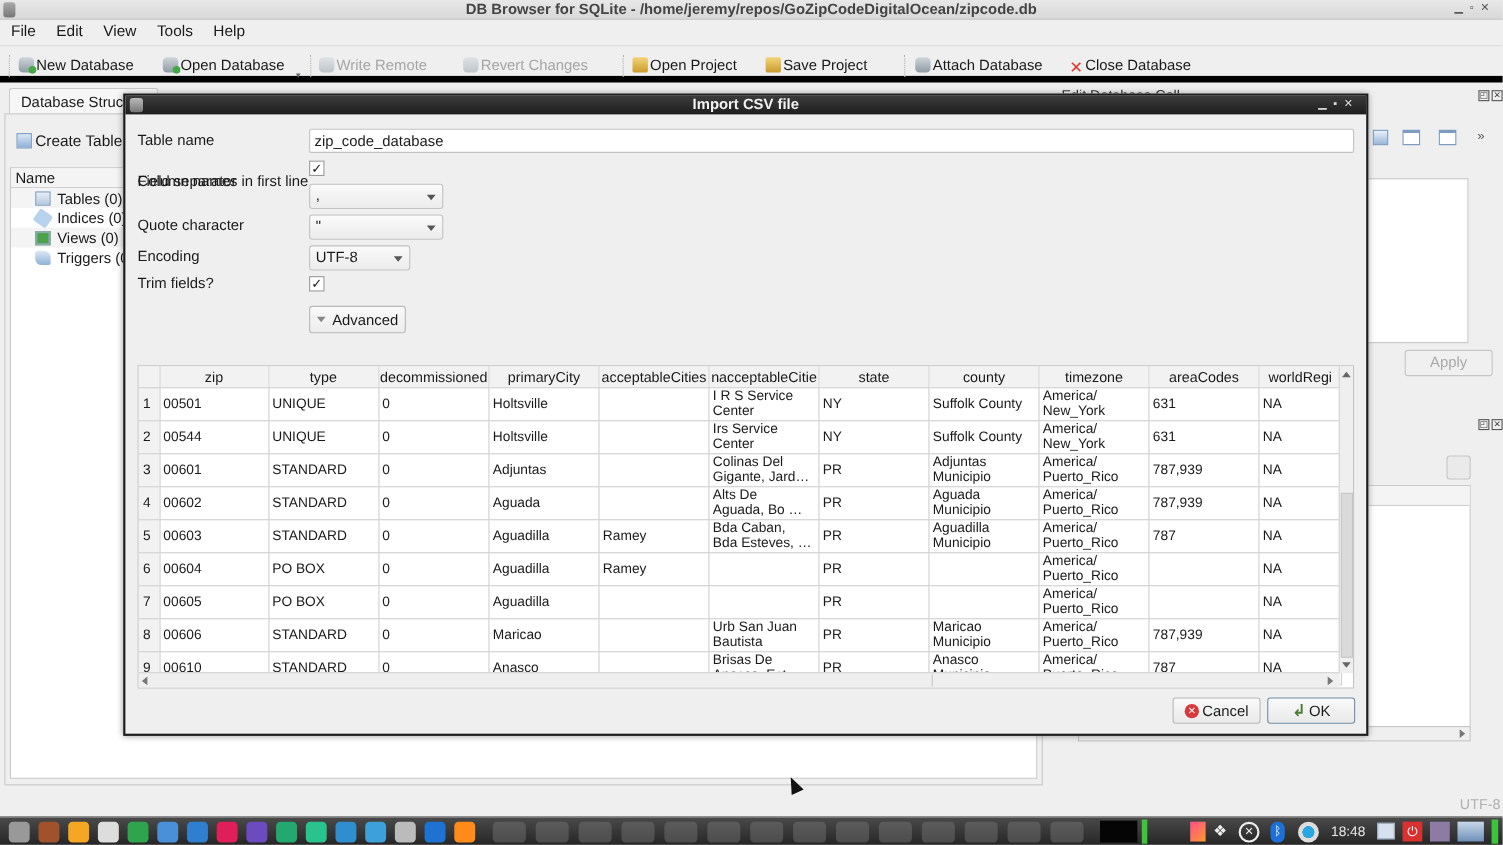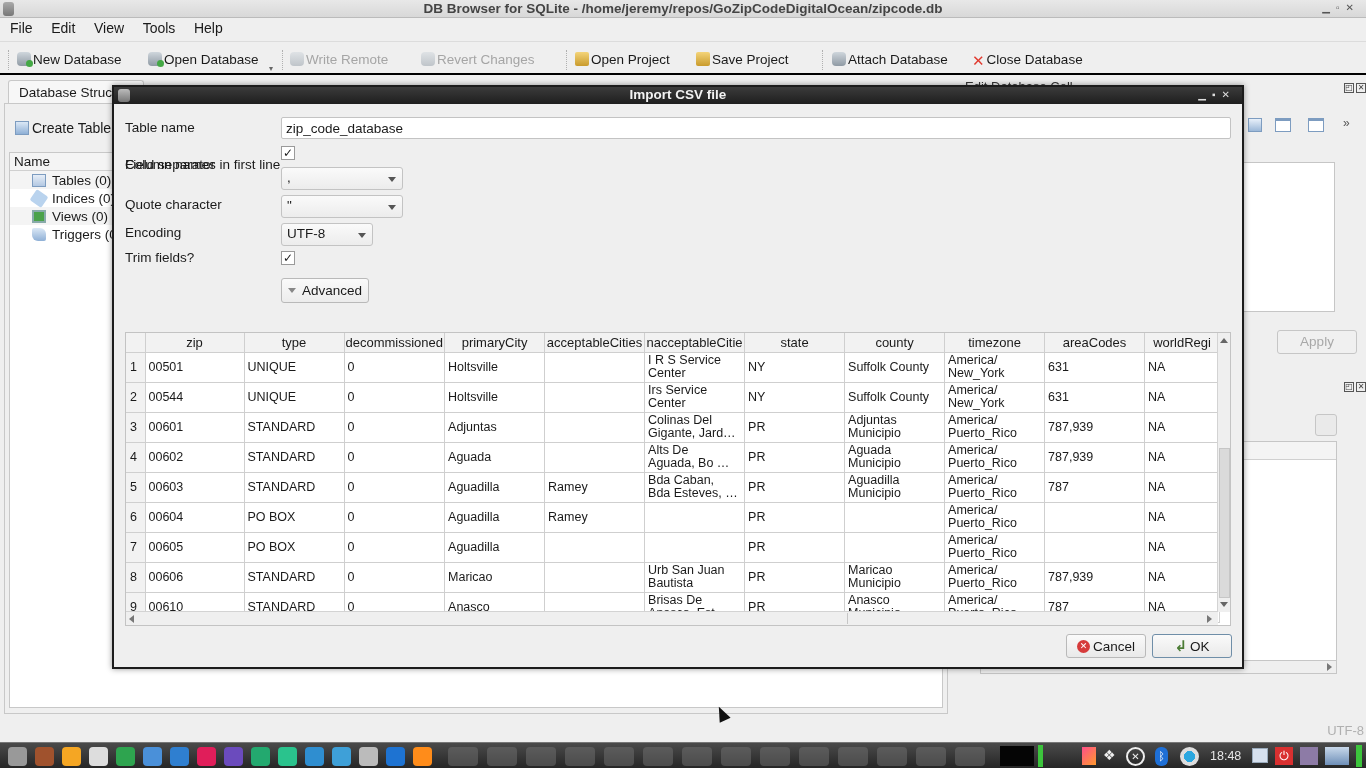--- a/index.html
+++ b/index.html
@@ -10,21 +10,21 @@
 #titlebar { left:0; top:0; width:1366px; height:18px; background: linear-gradient(#e8e8e8,#d8d8d8); border-bottom:1px solid #bbb; }
 #titlebar .title { position:absolute; left:0; right:0; top:1px; text-align:center; font-weight:bold; font-size:13.5px; color:#444; }
 #titlebar .appicon { position:absolute; left:3px; top:2px; width:11px; height:14px; background:linear-gradient(#aaa,#777); border-radius:3px; }
 #titlebar .wbtns { position:absolute; right:6px; top:2px; font-size:10px; color:#555; letter-spacing:6px; }
 
 
 #menubar { left:0; top:18px; width:1366px; height:22px; background:#efefef; }
 #menubar span { display:inline-block; padding:2px 5px; margin-left:5px; font-size:14px; }
 
 
-#toolbar { left:0; top:41px; width:1366px; height:34px; background:#efefef; border-top:1px solid #dcdcdc; border-bottom:2px solid #000000; }
+#toolbar { left:0; top:41px; width:1366px; height:34px; background:#efefef; border-top:1px solid #dcdcdc; border-bottom:6px solid #000000; }
 .tb { position:absolute; top:7px; height:20px; font-size:13.5px; display:flex; align-items:center; gap:2px; white-space:nowrap; }
 .tb.disabled { color:#a5a5a5; }
 .tbicon { width:14px; height:14px; display:inline-block; border-radius:2px; }
 .ico-db { background:linear-gradient(#cfd6dc,#8f9aa4); border-radius:4px; }
 .ico-dbgreen { background:linear-gradient(#cfd6dc,#8f9aa4); border-radius:4px; position:relative; }
 .ico-dbgreen::after { content:""; position:absolute; right:-2px; bottom:-1px; width:7px; height:7px; border-radius:50%; background:#44a845; }
 .ico-proj { background:linear-gradient(#f4d479,#c99b2c); }
 .ico-x { color:#e13a2f; font-weight:bold; font-size:15px; width:auto; }
 .sep { position:absolute; top:8px; width:1px; height:20px; border-left:1px dotted #b0b0b0; }
 
@@ -43,21 +43,21 @@
 .ti-indices { background:#b9d3ee; transform:rotate(35deg); border-radius:2px; }
 .ti-views { background:#4aa24a; border:2px solid #8aa; }
 .ti-triggers { background:linear-gradient(#dbe8f6,#8fb0d6); border-radius:2px 6px 2px 6px; }
 
 
 #rightpanel { left:958px; top:78px; width:408px; height:640px; }
 .dockbtns { position:absolute; font-size:10px; color:#444; }
 .dockbtns span { display:inline-block; width:10px; height:10px; border:1px solid #555; text-align:center; line-height:8px; margin-left:2px; font-size:8px; }
 #editCellTitle { position:absolute; left:7px; top:1px; font-size:13px; color:#333; }
 #editCellArea { position:absolute; left:250px; top:84px; width:127px; height:150px; background:#fff; border:1px solid #c6c6c6; }
-#applyBtn { position:absolute; left:319px; top:252px; width:80px; height:24px; border:1px solid #c6c6c6; border-radius:3px; background:#f0f0f0; color:#a8a8a8; text-align:center; line-height:22px; font-size:13.5px; }
+#applyBtn { position:absolute; left:319px; top:240px; width:80px; height:24px; border:1px solid #c6c6c6; border-radius:3px; background:#f0f0f0; color:#a8a8a8; text-align:center; line-height:22px; font-size:13.5px; }
 #remoteBtn { position:absolute; left:357px; top:336px; width:22px; height:22px; border:1px solid #c6c6c6; border-radius:3px; background:#eaeaea; }
 #remoteTable { position:absolute; left:22px; top:363px; width:357px; height:228px; background:#fff; border:1px solid #c6c6c6; }
 #remoteTable .hdr { height:18px; background:#f4f4f4; border-bottom:1px solid #d0d0d0; font-size:13.5px; position:relative; }
 #remoteHScroll { position:absolute; left:22px; top:582px; width:357px; height:14px; background:#efefef; border:1px solid #c6c6c6; }
 #bottomTabs { position:absolute; left:3px; top:614px; height:26px; display:flex; }
 .btab { height:24px; padding:3px 11px; font-size:13.5px; background:#dedede; border:1px solid #c3c3c3; border-bottom:none; margin-right:-1px; }
 .btab.active { background:#f8f8f8; height:26px; margin-top:0; }
 #encodingStatus { position:absolute; right:2px; top:723px; font-size:13px; color:#b0b0b0; }
 
 

